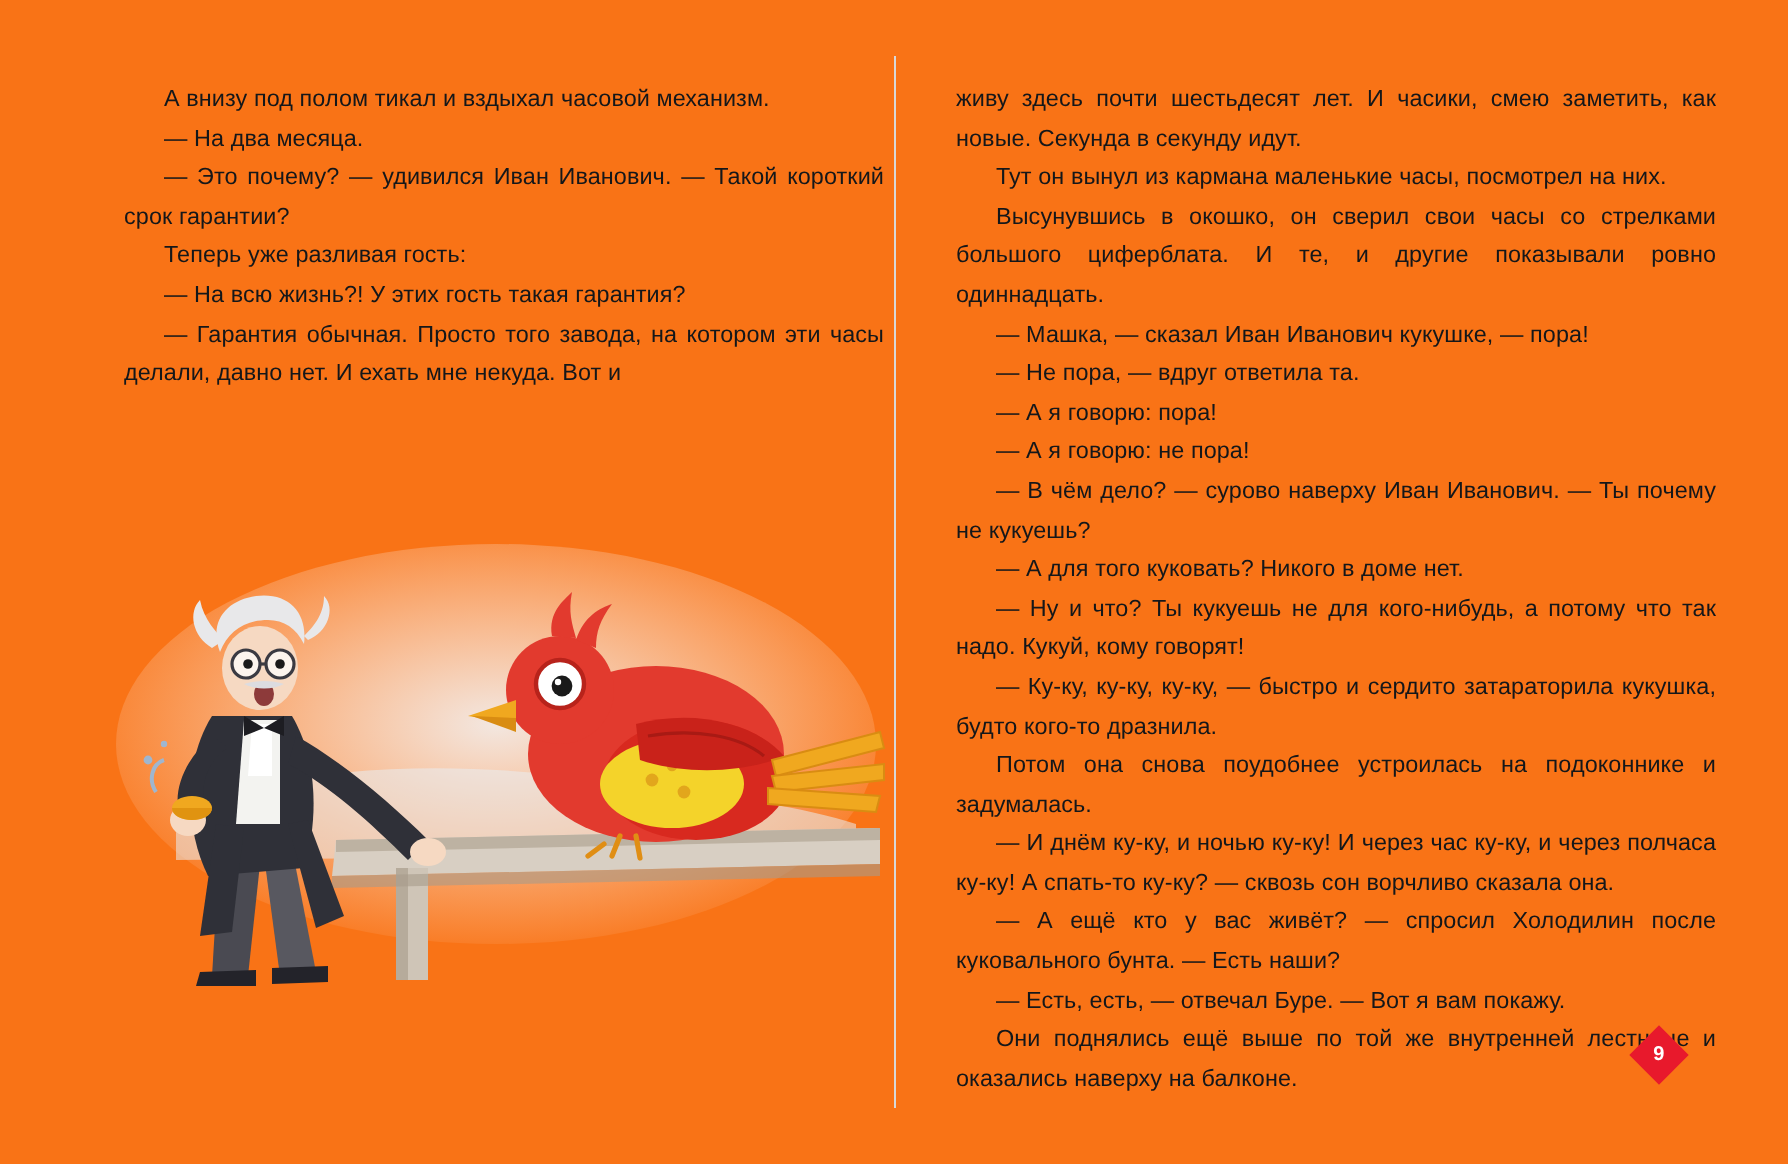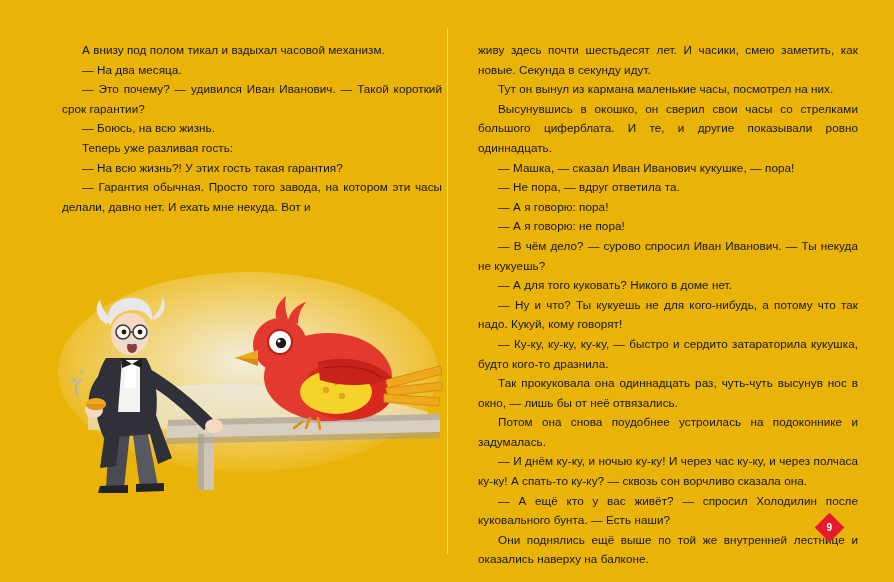--- a/index.html
+++ b/index.html
@@ -11,21 +11,21 @@
     width: 894px;
     height: 582px;
     font-family: "Liberation Sans", sans-serif;
     color: #1a1a1a;
     overflow: hidden;
   }
   .spread {
     position: relative;
     width: 894px;
     height: 582px;
-    background: #eab308;
+    background: #f97316;
     box-sizing: border-box;
   }
   .gutter {
     position: absolute;
     left: 447px;
     top: 28px;
     width: 1px;
     height: 526px;
     background: #d8d8d8;
   }
@@ -88,21 +88,20 @@
 
 <div class="spread">
 
   <div class="gutter"></div>
 
   <div class="page page-left">
     <div class="col-text">
       <p>А внизу под полом тикал и вздыхал часовой механизм.</p>
       <p>— На два месяца.</p>
       <p>— Это почему? — удивился Иван Иванович. — Такой короткий срок гарантии?</p>
-      <p>— Боюсь, на всю жизнь.</p>
       <p>Теперь уже разливая гость:</p>
       <p>— На всю жизнь?! У этих гость такая гарантия?</p>
       <p>— Гарантия обычная. Просто того завода, на котором эти часы делали, давно нет. И ехать мне некуда. Вот и</p>
     </div>
   </div>
 
   <div class="illus">
     <svg width="400" height="232" viewBox="0 0 400 232" xmlns="http://www.w3.org/2000/svg">
       <defs>
         <radialGradient id="wash" cx="50%" cy="45%" r="60%">
@@ -199,28 +198,28 @@
 
   <div class="page page-right">
     <div class="col-text">
       <p class="noindent">живу здесь почти шестьдесят лет. И часики, смею заметить, как новые. Секунда в секунду идут.</p>
       <p>Тут он вынул из кармана маленькие часы, посмотрел на них.</p>
       <p>Высунувшись в окошко, он сверил свои часы со стрелками большого циферблата. И те, и другие показывали ровно одиннадцать.</p>
       <p>— Машка, — сказал Иван Иванович кукушке, — пора!</p>
       <p>— Не пора, — вдруг ответила та.</p>
       <p>— А я говорю: пора!</p>
       <p>— А я говорю: не пора!</p>
-      <p>— В чём дело? — сурово спросил Иван Иванович. — Ты некуда не кукуешь?</p>
+      <p>— В чём дело? — сурово наверху Иван Иванович. — Ты почему не кукуешь?</p>
       <p>— А для того куковать? Никого в доме нет.</p>
       <p>— Ну и что? Ты кукуешь не для кого-нибудь, а потому что так надо. Кукуй, кому говорят!</p>
       <p>— Ку-ку, ку-ку, ку-ку, — быстро и сердито затараторила кукушка, будто кого-то дразнила.</p>
-      <p>Так прокуковала она одиннадцать раз, чуть-чуть высунув нос в окно, — лишь бы от неё отвязались.</p>
       <p>Потом она снова поудобнее устроилась на подоконнике и задумалась.</p>
       <p>— И днём ку-ку, и ночью ку-ку! И через час ку-ку, и через полчаса ку-ку! А спать-то ку-ку? — сквозь сон ворчливо сказала она.</p>
       <p>— А ещё кто у вас живёт? — спросил Холодилин после куковального бунта. — Есть наши?</p>
+      <p>— Есть, есть, — отвечал Буре. — Вот я вам покажу.</p>
       <p>Они поднялись ещё выше по той же внутренней лестнице и оказались наверху на балконе.</p>
     </div>
   </div>
 
   <div class="page-number">
     <span>9</span>
   </div>
 
 </div>
 

